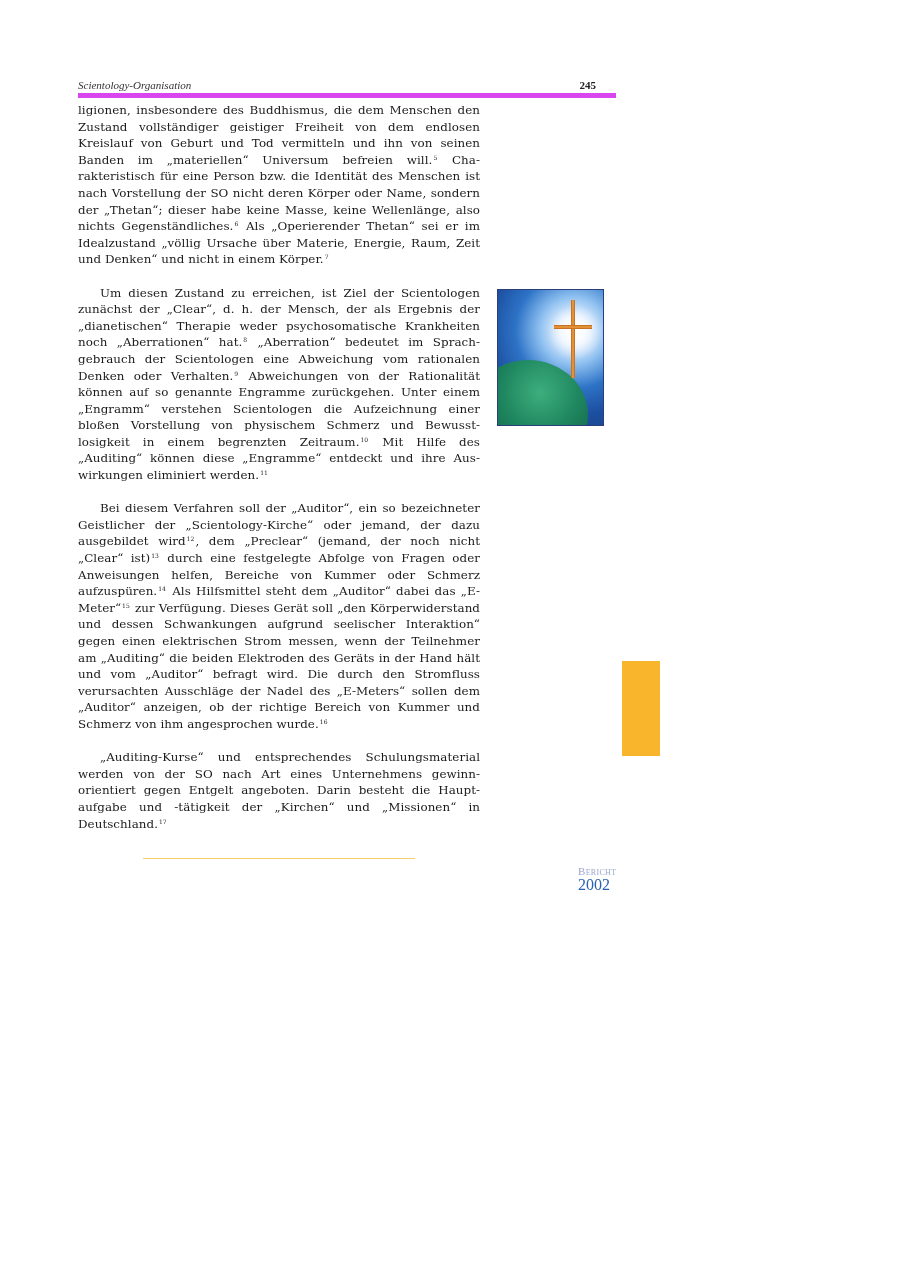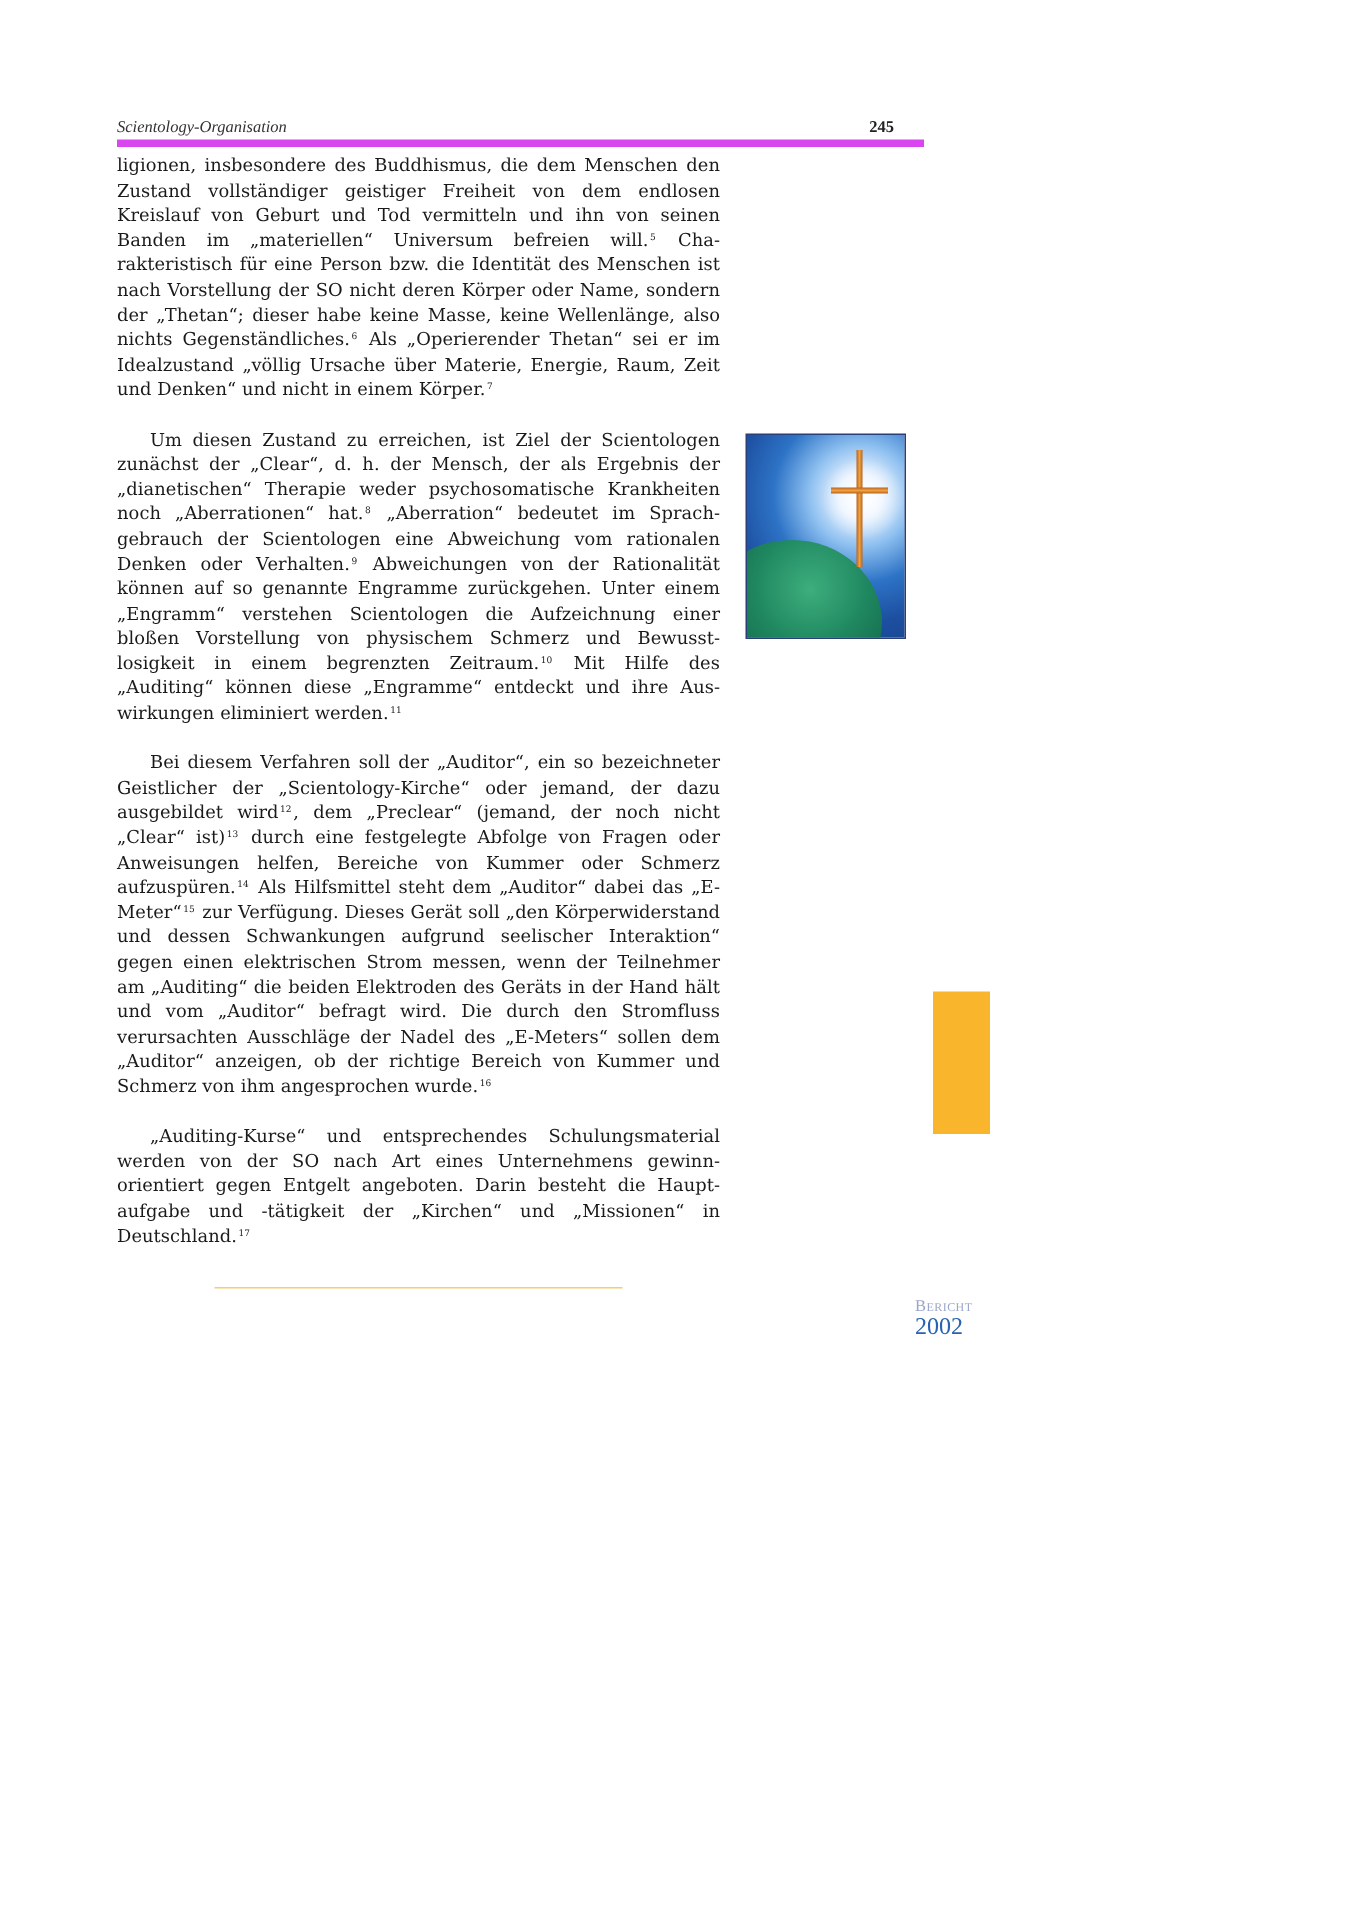--- a/index.html
+++ b/index.html
@@ -28,21 +28,21 @@
              background: linear-gradient(90deg, #b8641c, #f0a040, #b8641c); }
   .cross-h { position: absolute; left: 56px; top: 35px; width: 38px; height: 4px;
              background: linear-gradient(180deg, #b8641c, #f0a040, #b8641c); }
   .glow { position: absolute; left: 50px; top: 15px; width: 55px; height: 55px; border-radius: 50%;
           background: radial-gradient(circle, rgba(255,255,255,0.9) 0%, rgba(255,255,255,0.3) 45%, rgba(255,255,255,0) 70%); }
 
   .orange-tab { position: absolute; left: 622px; top: 661px; width: 38px; height: 95px; background: #f9b52c; }
 
   .footer-rule { position: absolute; left: 143px; top: 858px; width: 272px; height: 1px; background: #f5cd6a; }
 
-  .brand { position: absolute; left: 578px; top: 866px; text-align: left; font-family: "Liberation Serif", serif; margin-left: 32px; }
+  .brand { position: absolute; left: 578px; top: 866px; text-align: left; font-family: "Liberation Serif", serif; }
   .brand-word { font-size: 11px; color: #9aa6cc; font-variant: small-caps; letter-spacing: 0.3px; line-height: 11px; display: block; }
   .brand-year { font-size: 16px; color: #2a62b0; line-height: 16px; display: block; }
 </style>
 </head>
 <body>
 
 <div class="running-head">
   <span class="running-title">Scientology-Organisation</span>
   <span class="page-number">245</span>
 </div>

